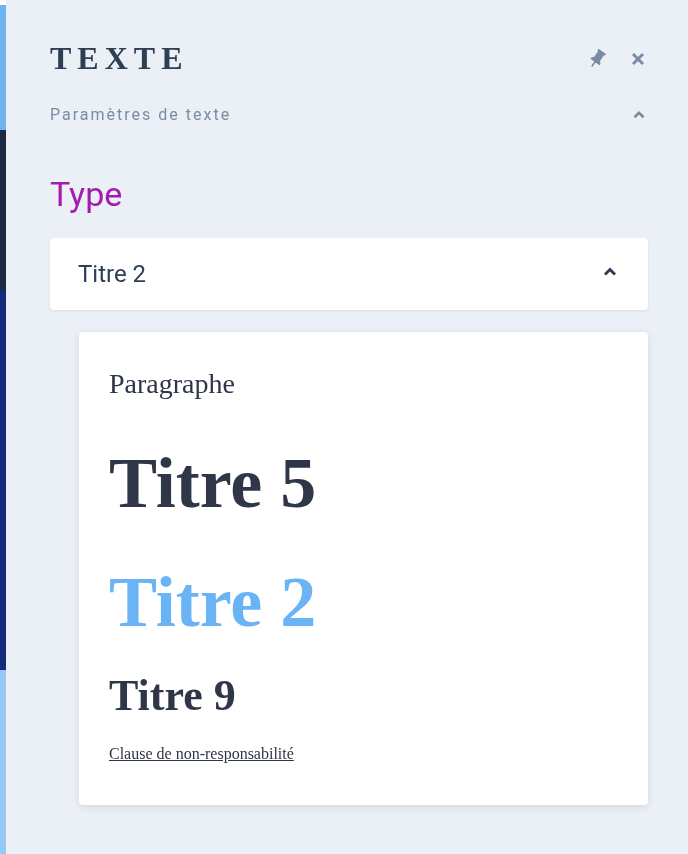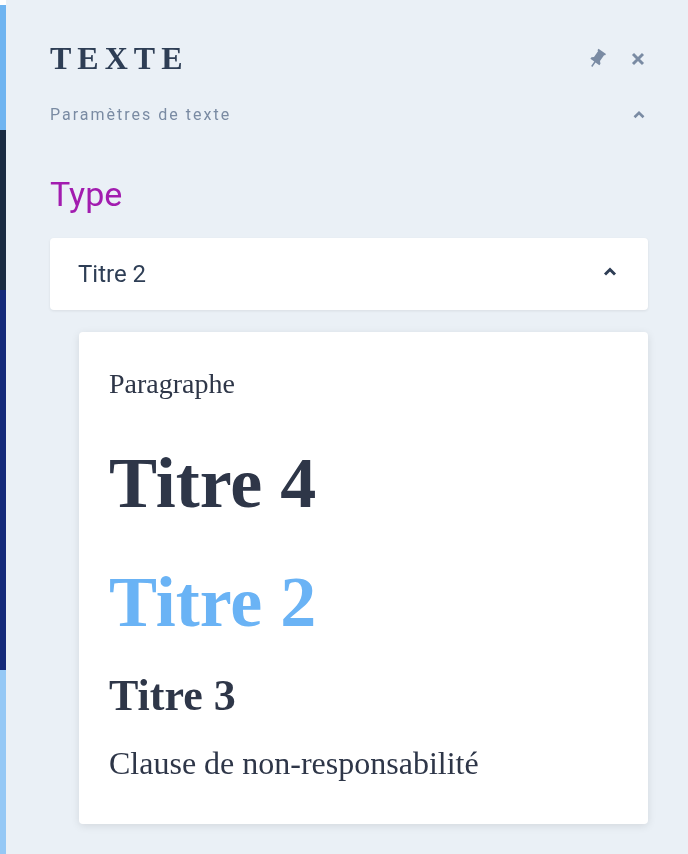--- a/index.html
+++ b/index.html
@@ -146,22 +146,23 @@
     }
     
     .opt-titre3 {
       font-size: 44px;
       font-weight: 700;
       line-height: 1.1;
       margin-bottom: 24px;
     }
     
     .opt-disclaimer {
-      font-size: 32px;
-      font-weight: 400;
+      font-size: 16px;
+      font-weight: 400;
+      text-decoration: underline;
     }
     
     .chevron {
       width: 18px;
       height: 18px;
     }
   </style>
 </head>
 <body>
 
@@ -206,19 +207,19 @@
     <div class="select-value">Titre 2</div>
     <div>
       <svg width="20" height="20" viewBox="0 0 24 24" fill="none" stroke="#2e3e55" stroke-width="3.5">
         <path d="M6 15l6-6 6 6"></path>
       </svg>
     </div>
   </div>
 
   <div class="dropdown-panel">
     <div class="option opt-paragraph">Paragraphe</div>
-    <div class="option opt-titre1">Titre 4</div>
+    <div class="option opt-titre1">Titre 5</div>
     <div class="option opt-titre2">Titre 2</div>
-    <div class="option opt-titre3">Titre 3</div>
+    <div class="option opt-titre3">Titre 9</div>
     <div class="option opt-disclaimer">Clause de non-responsabilité</div>
   </div>
 
 </div>
 
 </body></html>

